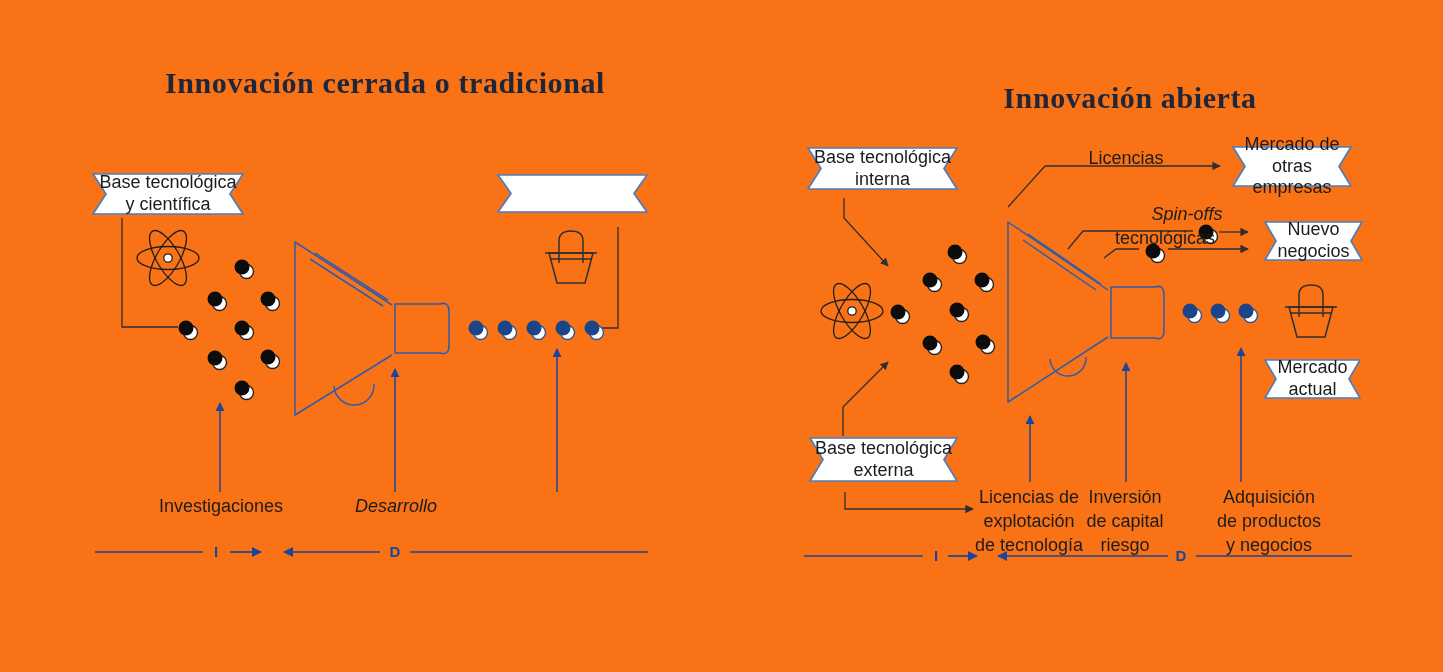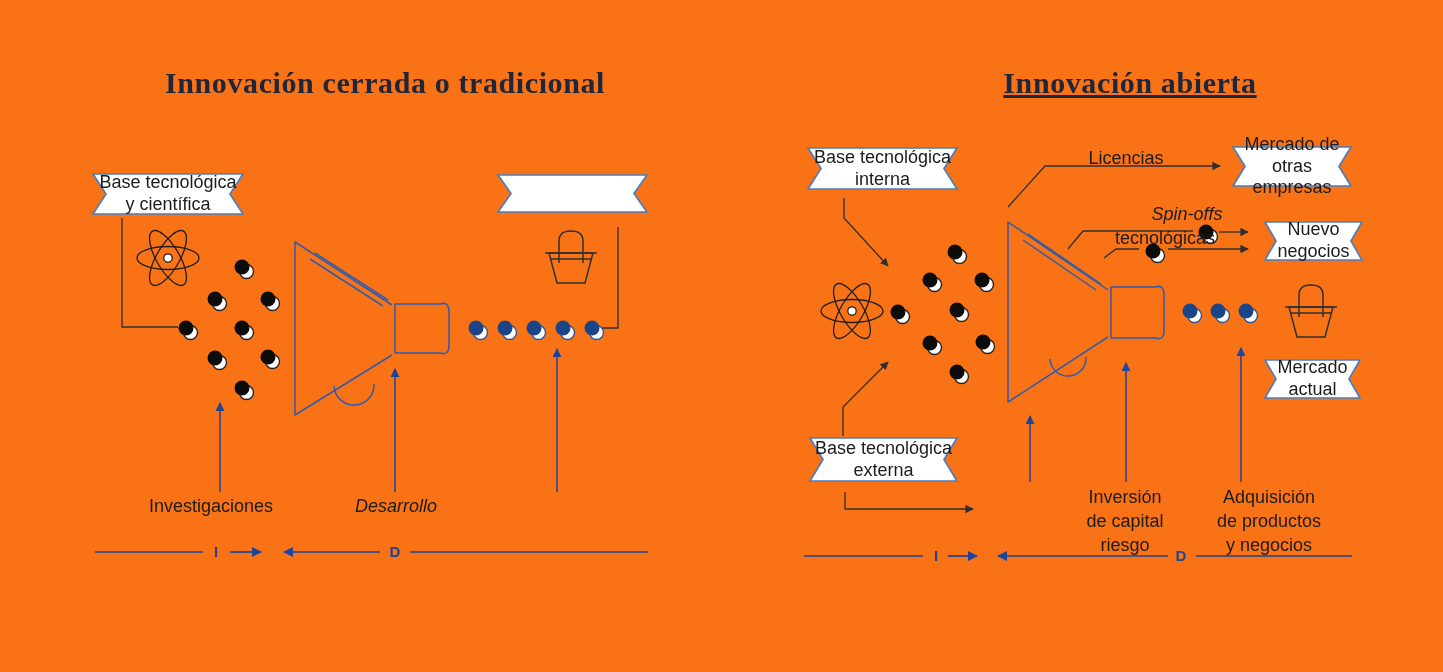--- a/index.html
+++ b/index.html
@@ -167,38 +167,41 @@
         <line x1="948" y1="556" x2="977" y2="556" marker-end="url(#mblue)"></line>
         <line x1="1168" y1="556" x2="998" y2="556" marker-end="url(#mblue)"></line>
         <line x1="1196" y1="556" x2="1352" y2="556"></line>
       </g>
     </g>
   </svg>
 
   <div class="title" style="left:85px; top:66px; width:600px;">Innovación cerrada o tradicional</div>
   <div class="txt banner-txt" style="left:93px; top:174px; width:150px; height:40px;">Base tecnológica
 y científica</div>
-  <div class="txt" style="left:136px; top:495px; width:150px;">Investigaciones</div>
+  <div class="txt" style="left:146px; top:495px; width:150px;">Investigaciones</div>
   <div class="txt" style="left:336px; top:495px; width:120px;font-style:italic;">Desarrollo</div>
   <div class="axis-lbl" style="left:204px; top:543px; width:24px;">I</div>
   <div class="axis-lbl" style="left:383px; top:543px; width:24px;">D</div>
 
-  <div class="title" style="left:830px; top:66px; width:600px;text-decoration:underline;">Innovación abierta</div>
+  <div class="title" style="left:830px; top:81px; width:600px;">Innovación abierta</div>
   <div class="txt banner-txt" style="left:808px; top:148px; width:149px; height:41px;">Base tecnológica
 interna</div>
   <div class="txt banner-txt" style="left:810px; top:438px; width:147px; height:43px;">Base tecnológica
 externa</div>
   <div class="txt banner-txt" style="left:1233px; top:147px; width:118px; height:39px;">Mercado de
 otras empresas</div>
   <div class="txt banner-txt" style="left:1265px; top:222px; width:97px; height:38px;">Nuevo
 negocios</div>
   <div class="txt banner-txt" style="left:1265px; top:360px; width:95px; height:38px;">Mercado
 actual</div>
   <div class="txt" style="left:1066px; top:147px; width:120px;">Licencias</div>
   <div class="txt" style="left:1065px; top:203px; width:200px;"><span class="em">Spin-offs</span><span> tecnológicas</span></div>
+  <div class="txt" style="left:964px; top:486px; width:130px;">Licencias de
+explotación
+de tecnología</div>
   <div class="txt" style="left:1060px; top:486px; width:130px;">Inversión
 de capital
 riesgo</div>
   <div class="txt" style="left:1204px; top:486px; width:130px;">Adquisición
 de productos
 y negocios</div>
   <div class="axis-lbl" style="left:924px; top:547px; width:24px;">I</div>
   <div class="axis-lbl" style="left:1169px; top:547px; width:24px;">D</div>
 
 </div>

